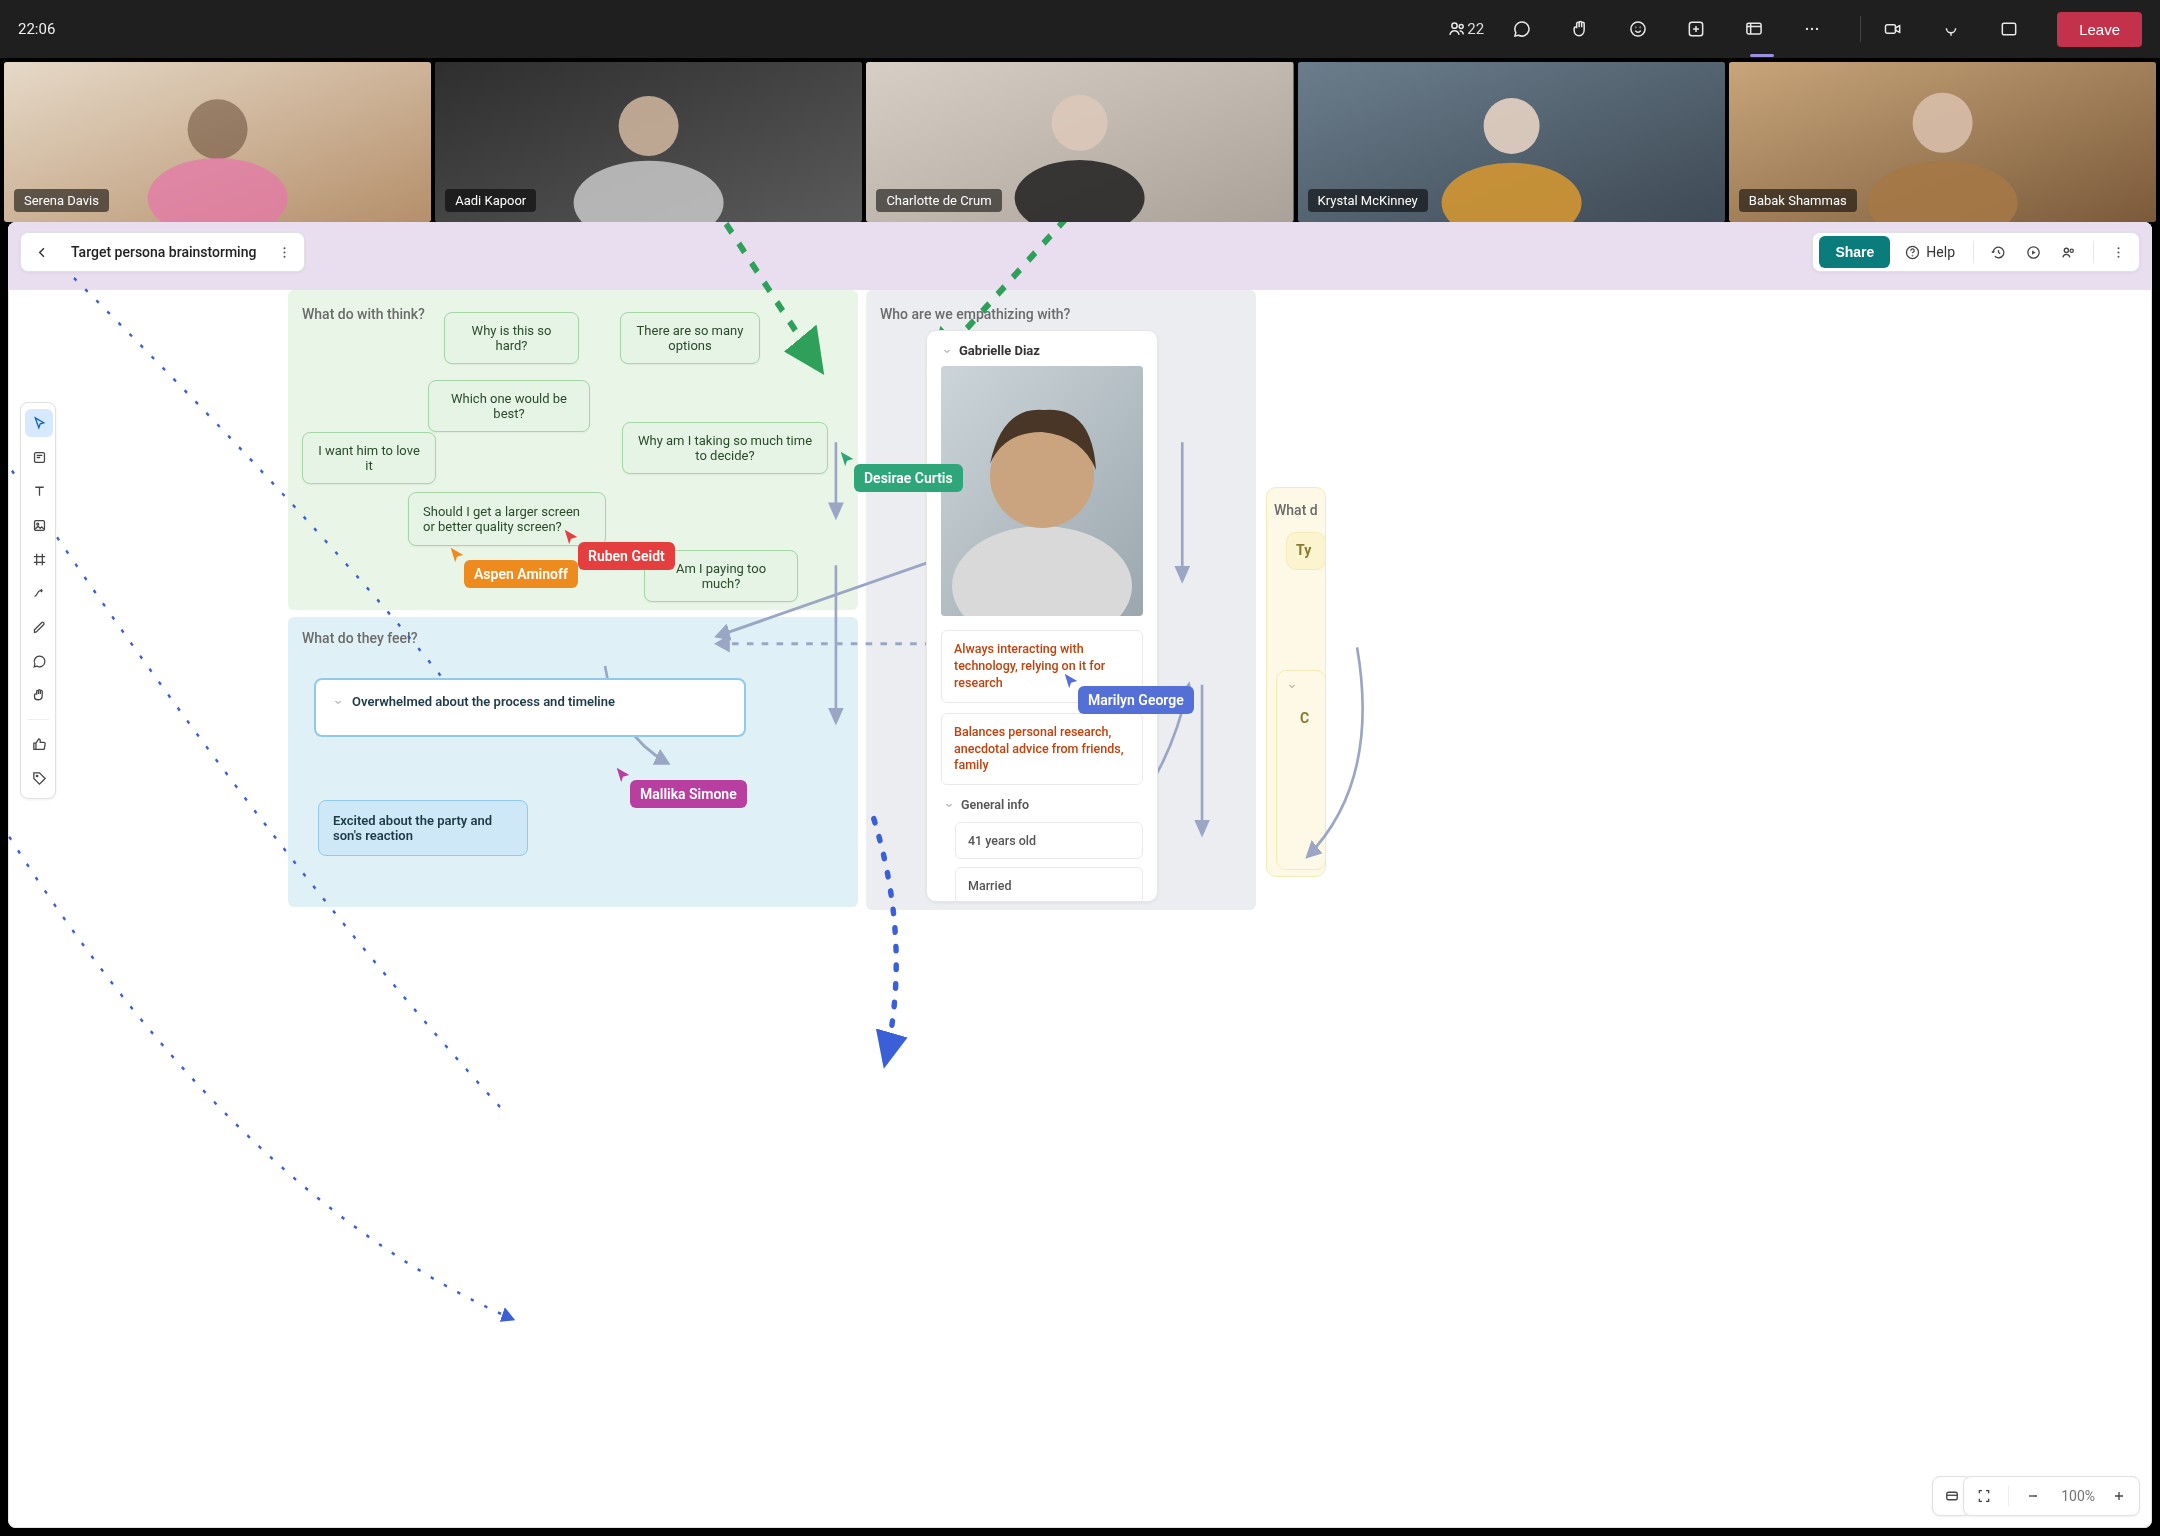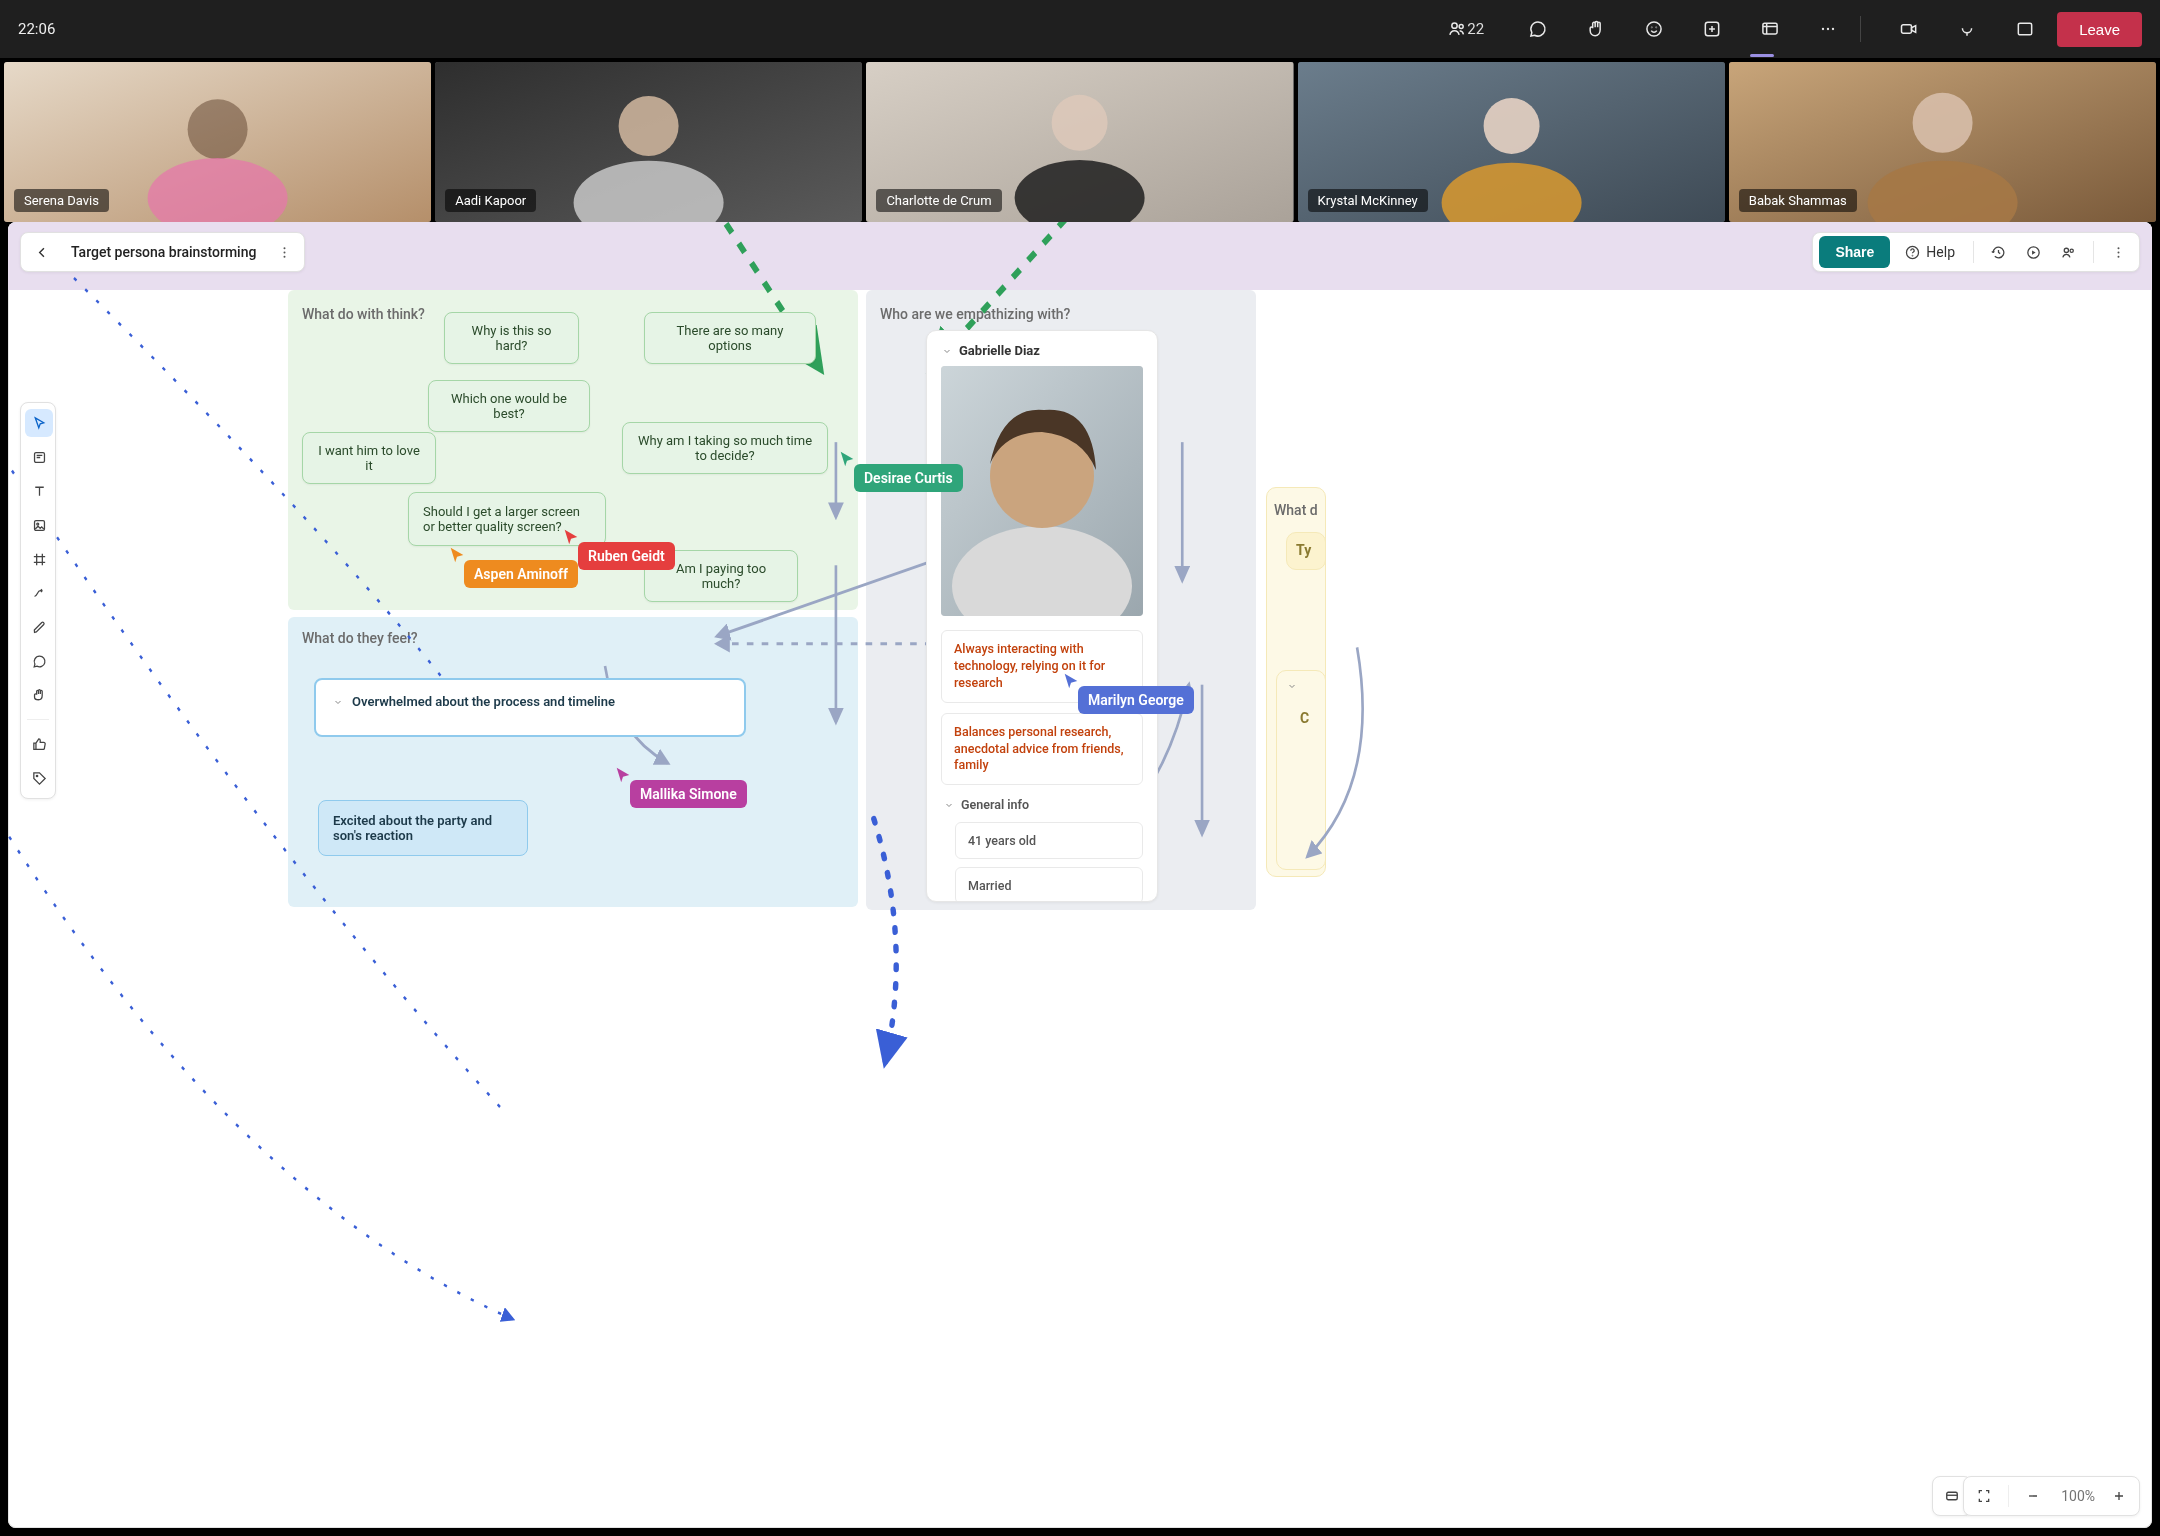--- a/index.html
+++ b/index.html
@@ -22,21 +22,21 @@
   
   .meeting-bar{
     position:absolute; inset:0 0 auto 0; height:var(--hdr-h);
     background:#1f1f1f; color:#ddd; display:flex; align-items:center;
     padding:0 18px; gap:22px;
   }
   .meeting-bar .spacer{ flex:1; }
   .meeting-time{ font-size:15px; color:#eee; }
   .ico{ width:20px; height:20px; fill:none; stroke:#e8e8e8; stroke-width:1.8; display:block; }
   .ico-sm{ width:17px; height:17px; }
-  .ico-btn{ width:36px; height:36px; display:flex; align-items:center; justify-content:flex-end; border-radius:6px; cursor:pointer; position:relative;}
+  .ico-btn{ width:36px; height:36px; display:flex; align-items:center; justify-content:flex-start; border-radius:6px; cursor:pointer; position:relative;}
   .people-count{ font-size:15px; margin-left:-6px; }
   .divider-v{ width:1px; height:26px; background:#444;}
   .leave-btn{
     background:#c4314b; color:#fff; border:none; font-size:15px;
     padding:9px 22px; border-radius:4px; cursor:pointer; font-weight:500;
   }
   .active-under::after{content:"";position:absolute;left:6px;right:6px;bottom:-10px;height:3px;background:#9a8fe2;border-radius:2px;}
 
   
   .video-strip{
@@ -382,21 +382,21 @@
       <path d="M818 228 Q832 300 788 340" stroke="#9aa6c4" stroke-width="1.6" fill="none" marker-end="url(#arr)"></path>
 
       <path d="M525 320 Q548 386 532 450" stroke="#3a5fd6" stroke-width="3.3" stroke-dasharray="2 8" stroke-linecap="round" fill="none" marker-end="url(#arrB)"></path>
 
       <path d="M40 30 Q210 180 284 268" stroke="#3a5fd6" stroke-width="1.4" stroke-dasharray="2 7" fill="none"></path>
       <path d="M-30 90 Q140 320 300 476" stroke="#3a5fd6" stroke-width="1.4" stroke-dasharray="2 7" fill="none"></path>
       <path d="M-20 300 Q130 520 306 588" stroke="#3a5fd6" stroke-width="1.4" stroke-dasharray="2 7" fill="none" marker-end="url(#arrB)"></path>
     </svg>
 
     <div class="node" style="left:436px;top:90px;width:135px;">Why is this so hard?</div>
-    <div class="node" style="left:636px;top:90px;width:172px;">There are so many options</div>
+    <div class="node" style="left:612px;top:90px;width:140px;">There are so many options</div>
     <div class="node" style="left:420px;top:158px;width:162px;">Which one would be best?</div>
     <div class="node" style="left:294px;top:210px;width:134px;">I want him to love it</div>
     <div class="node" style="left:614px;top:200px;width:206px;height:52px;">Why am I taking so much time to decide?</div>
     <div class="node" style="left:400px;top:270px;width:198px;height:54px;text-align:left;justify-content:flex-start;">Should I get a larger screen or better quality screen?</div>
     <div class="node" style="left:636px;top:328px;width:154px;">Am I paying too much?</div>
 
     <div class="feel-card" style="left:306px;top:456px;width:432px;">
       <div class="hdr">
         <svg class="chevron" viewBox="0 0 24 24">
             <path d="m7 10 5 5 5-5"></path>

